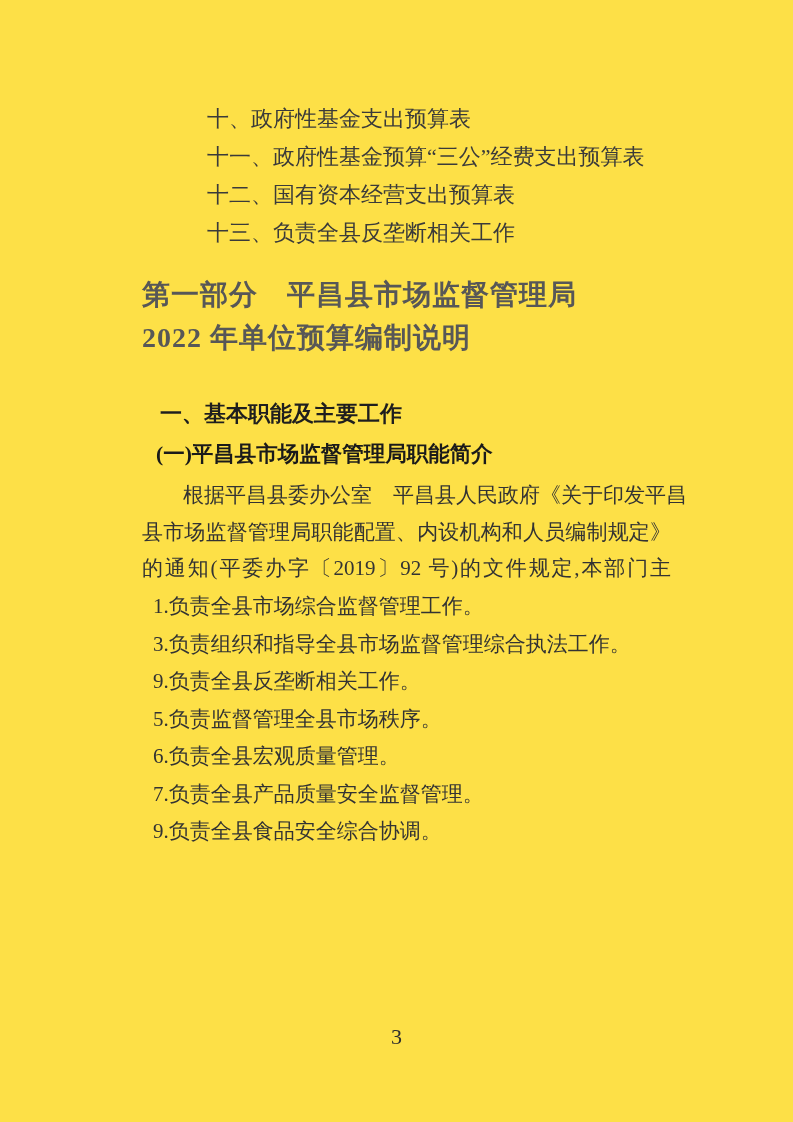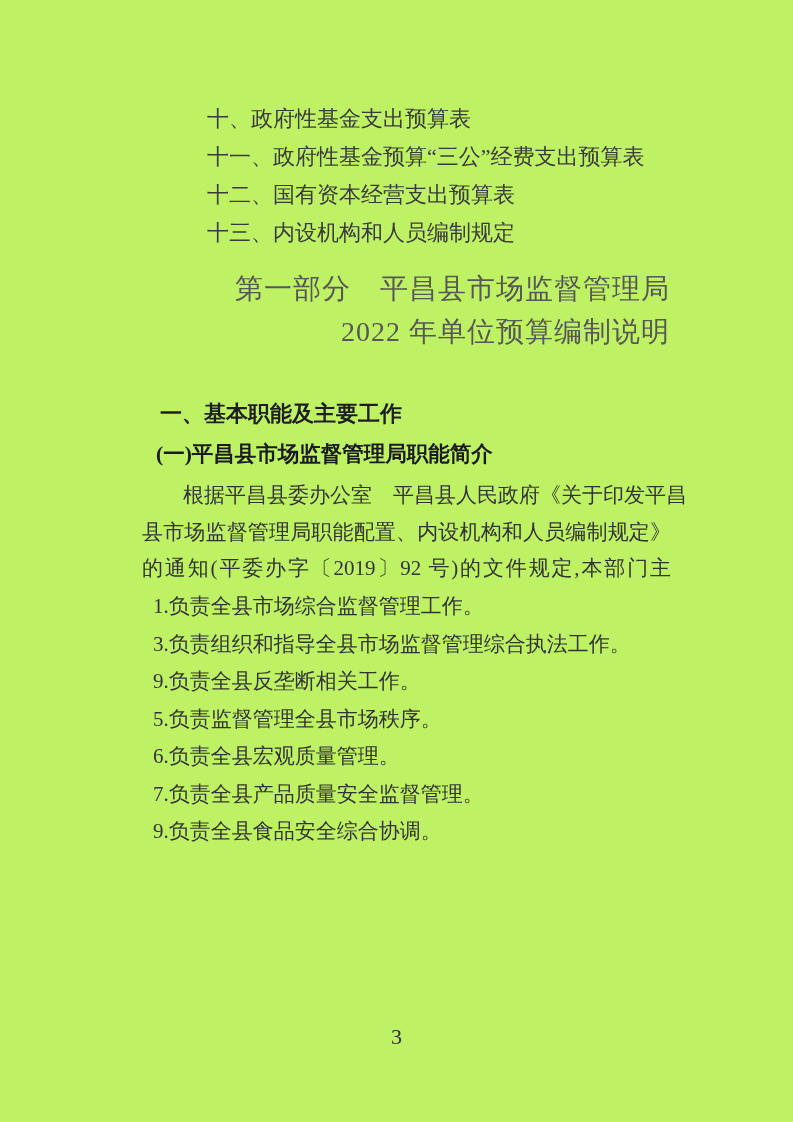--- a/index.html
+++ b/index.html
@@ -4,47 +4,47 @@
 <style>
   html, body {
     margin: 0;
     padding: 0;
     background: #ffffff;
   }
   .page {
     position: relative;
     width: 793px;
     height: 1122px;
-    background: #bef264;
+    background: #fde047;
     overflow: hidden;
     font-family: "Liberation Serif", "DejaVu Serif", serif;
     color: #333333;
   }
 
   
   .toc {
     position: absolute;
     left: 207px;
     top: 100px;
     font-size: 22px;
     line-height: 38px;
     color: #3a3a3a;
     white-space: nowrap;
   }
 
   
   .doc-title {
     position: absolute;
     left: 142px;
-    top: 267px;
+    top: 273px;
     width: 528px;
-    text-align: right;
+    text-align: left;
     font-size: 28px;
     line-height: 43px;
-    font-weight: 400;
+    font-weight: 700;
     color: #575757;
     letter-spacing: 1px;
     white-space: nowrap;
   }
 
   
   .sec-heading {
     position: absolute;
     left: 160px;
     top: 397px;
@@ -114,21 +114,21 @@
 </style>
 </head>
 <body>
 
 <div class="page">
 
   <div class="toc">
     <div class="toc-line">十、政府性基金支出预算表</div>
     <div class="toc-line">十一、政府性基金预算“三公”经费支出预算表</div>
     <div class="toc-line">十二、国有资本经营支出预算表</div>
-    <div class="toc-line">十三、内设机构和人员编制规定</div>
+    <div class="toc-line">十三、负责全县反垄断相关工作</div>
   </div>
 
   <div class="doc-title">
     <div>第一部分　平昌县市场监督管理局</div>
     <div>2022 年单位预算编制说明</div>
   </div>
 
   <div class="sec-heading">一、基本职能及主要工作</div>
 
   <div class="sec-subheading">(一)平昌县市场监督管理局职能简介</div>

